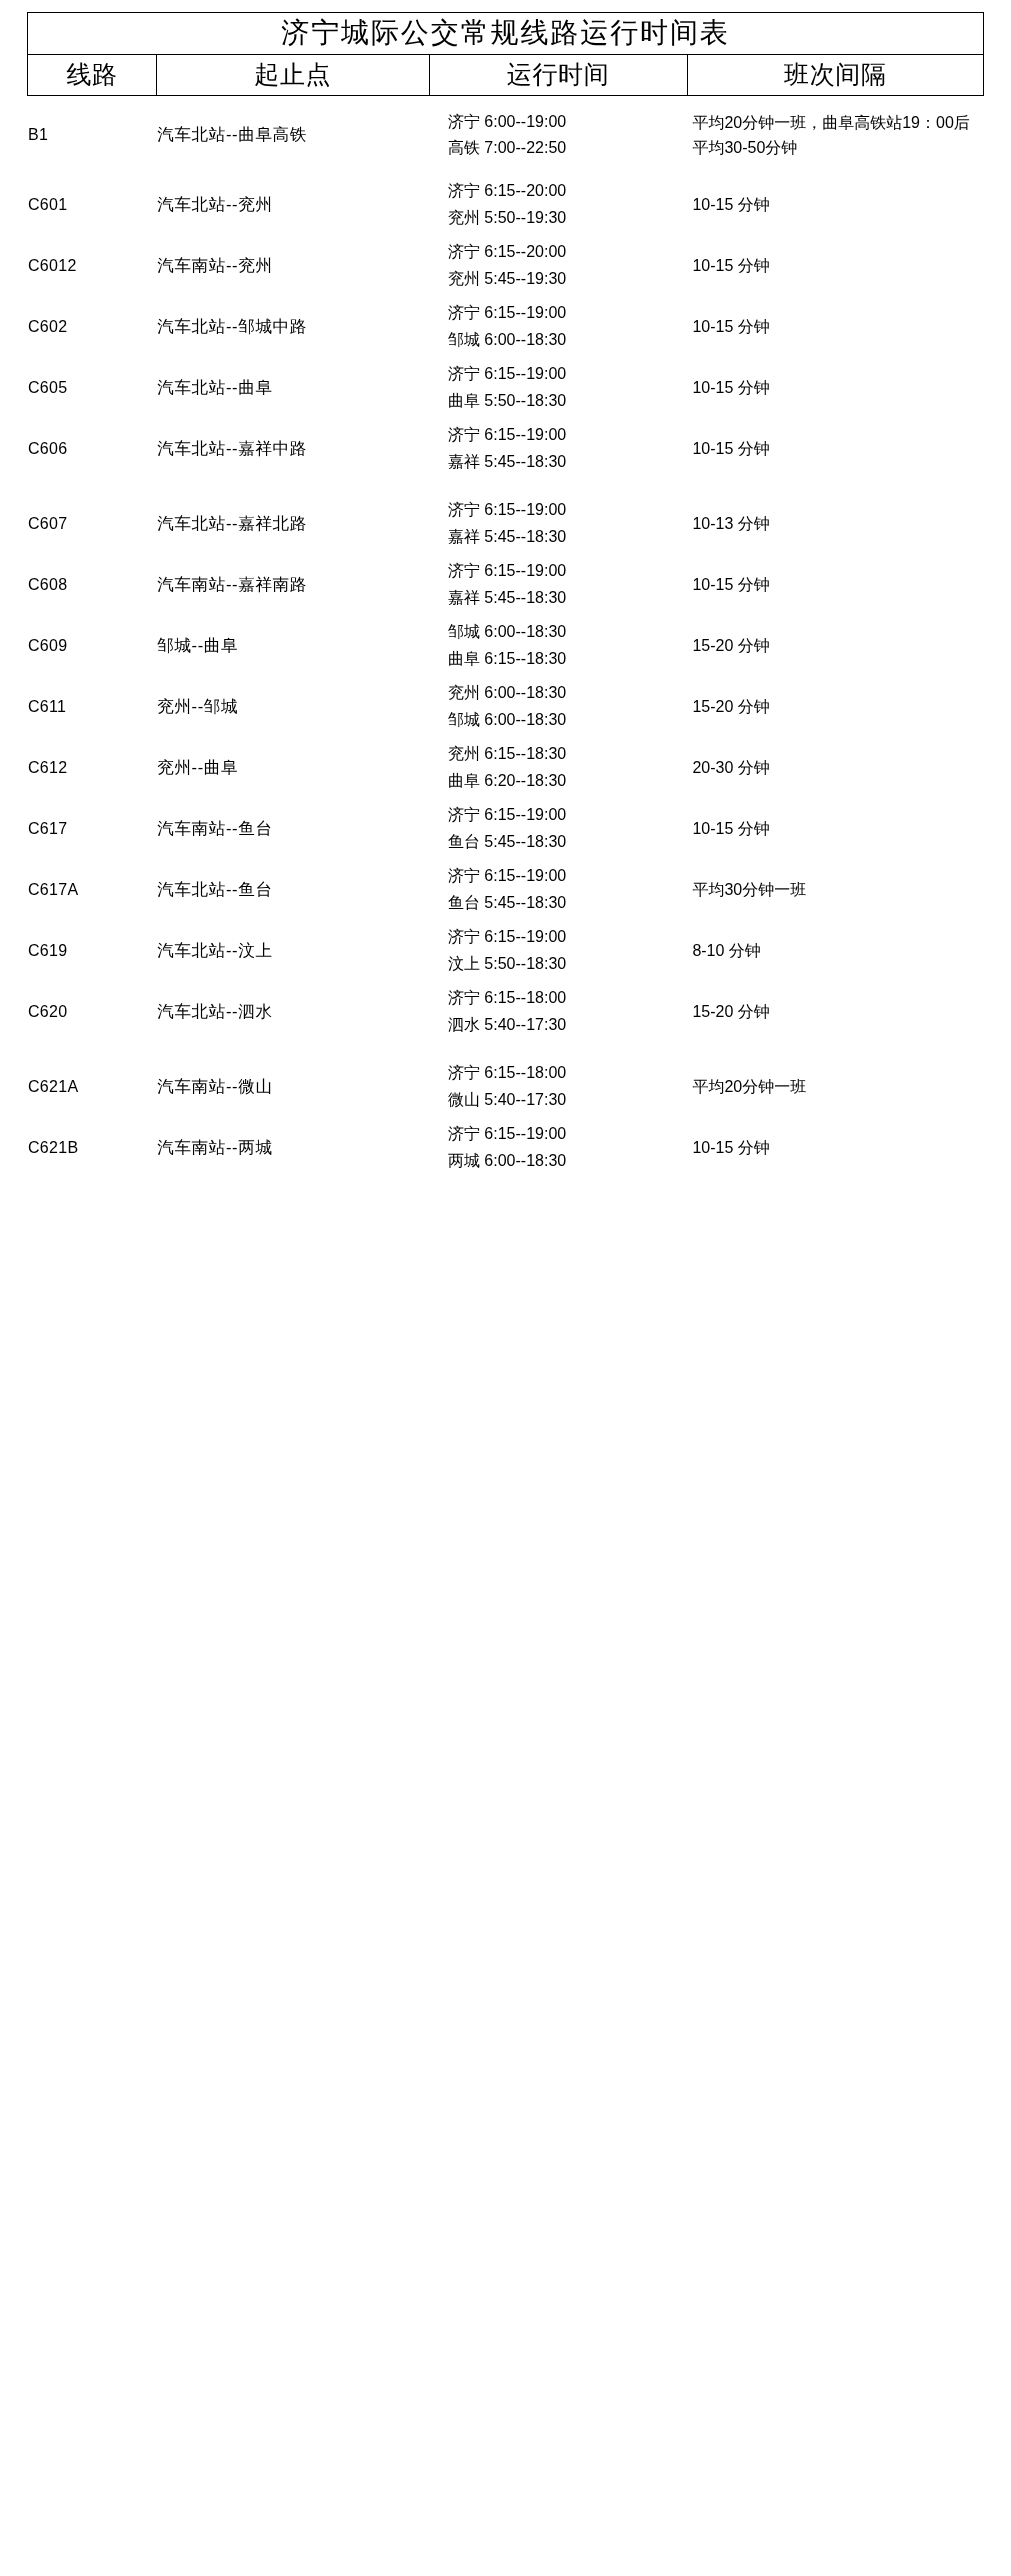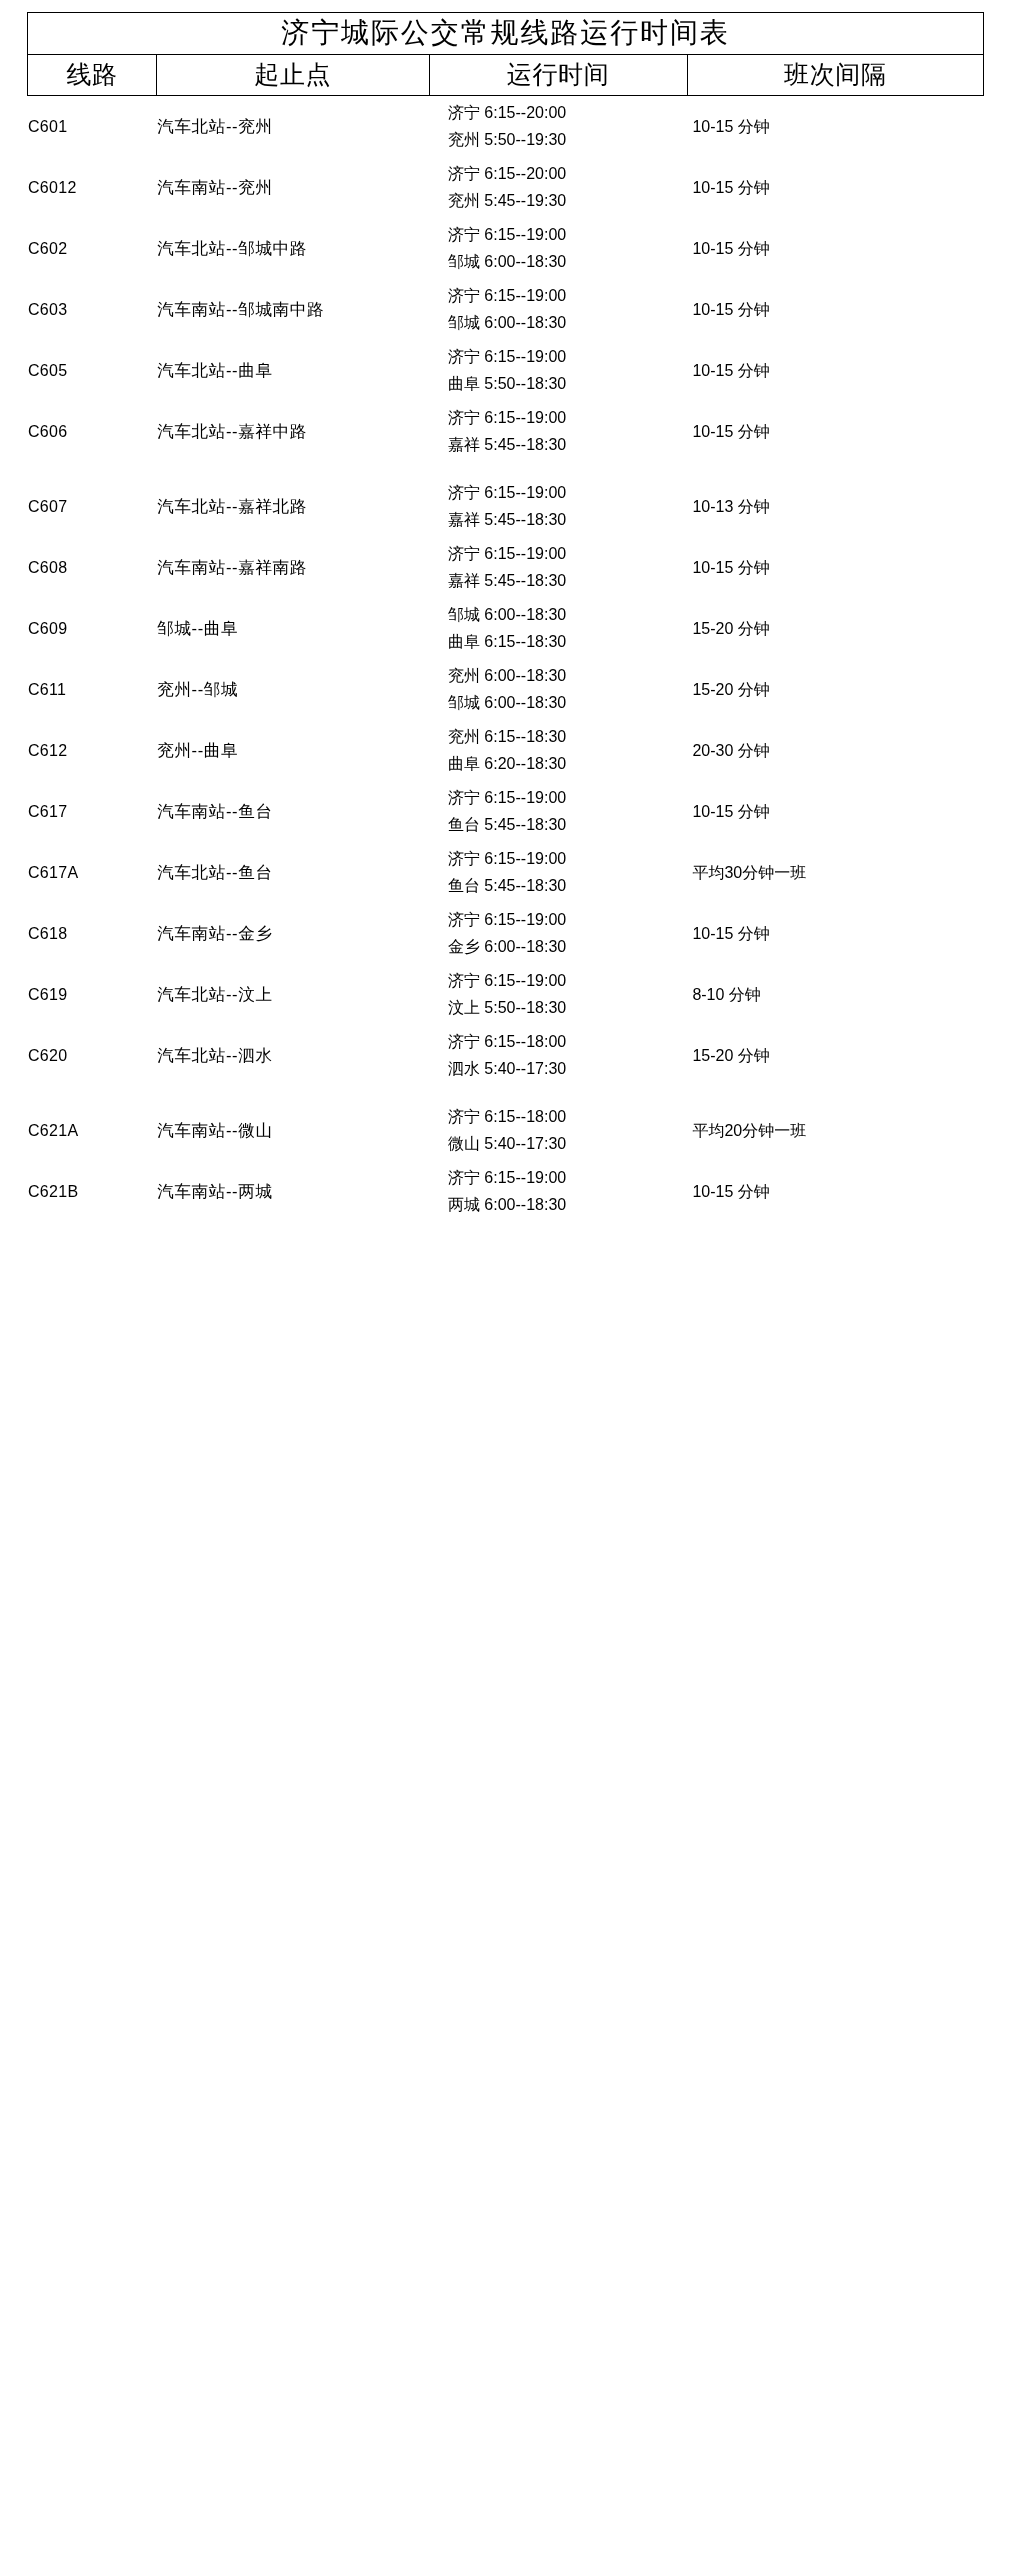--- a/index.html
+++ b/index.html
@@ -105,20 +105,29 @@
 
   <div id="blocks-container">
       <table class="block-table">
         <colgroup>
           <col class="col-route">
           <col class="col-ends">
           <col class="col-times">
           <col class="col-freq">
         </colgroup>
         <tbody>
+          <tr class="row-b1">
+            <td class="route">B1</td>
+            <td class="ends">汽车北站--曲阜高铁</td>
+            <td class="times">
+              <span class="tline">济宁 6:00--19:00</span>
+              <span class="tline">高铁 7:00--22:50</span>
+            </td>
+            <td class="freq">平均20分钟一班，曲阜高铁站19：00后平均30-50分钟</td>
+          </tr>
           <tr class="row-tall">
             <td class="route">C601</td>
             <td class="ends">汽车北站--兖州</td>
             <td class="times">
               <span class="tline">济宁 6:15--20:00</span>
               <span class="tline">兖州 5:50--19:30</span>
             </td>
             <td class="freq">10-15 分钟</td>
           </tr>
           <tr class="row-tall">
@@ -126,29 +135,20 @@
             <td class="ends">汽车南站--兖州</td>
             <td class="times">
               <span class="tline">济宁 6:15--20:00</span>
               <span class="tline">兖州 5:45--19:30</span>
             </td>
             <td class="freq">10-15 分钟</td>
           </tr>
           <tr class="row-tall">
             <td class="route">C602</td>
             <td class="ends">汽车北站--邹城中路</td>
-            <td class="times">
-              <span class="tline">济宁 6:15--19:00</span>
-              <span class="tline">邹城 6:00--18:30</span>
-            </td>
-            <td class="freq">10-15 分钟</td>
-          </tr>
-          <tr class="row-tall">
-            <td class="route">C603</td>
-            <td class="ends">汽车南站--邹城南中路</td>
             <td class="times">
               <span class="tline">济宁 6:15--19:00</span>
               <span class="tline">邹城 6:00--18:30</span>
             </td>
             <td class="freq">10-15 分钟</td>
           </tr>
           <tr class="row-tall">
             <td class="route">C605</td>
             <td class="ends">汽车北站--曲阜</td>
             <td class="times">
@@ -234,29 +234,20 @@
           <tr class="row-tall">
             <td class="route">C617A</td>
             <td class="ends">汽车北站--鱼台</td>
             <td class="times">
               <span class="tline">济宁 6:15--19:00</span>
               <span class="tline">鱼台 5:45--18:30</span>
             </td>
             <td class="freq">平均30分钟一班</td>
           </tr>
           <tr class="row-tall">
-            <td class="route">C618</td>
-            <td class="ends">汽车南站--金乡</td>
-            <td class="times">
-              <span class="tline">济宁 6:15--19:00</span>
-              <span class="tline">金乡 6:00--18:30</span>
-            </td>
-            <td class="freq">10-15 分钟</td>
-          </tr>
-          <tr class="row-tall">
             <td class="route">C619</td>
             <td class="ends">汽车北站--汶上</td>
             <td class="times">
               <span class="tline">济宁 6:15--19:00</span>
               <span class="tline">汶上 5:50--18:30</span>
             </td>
             <td class="freq">8-10 分钟</td>
           </tr>
           <tr class="row-tall">
             <td class="route">C620</td>

